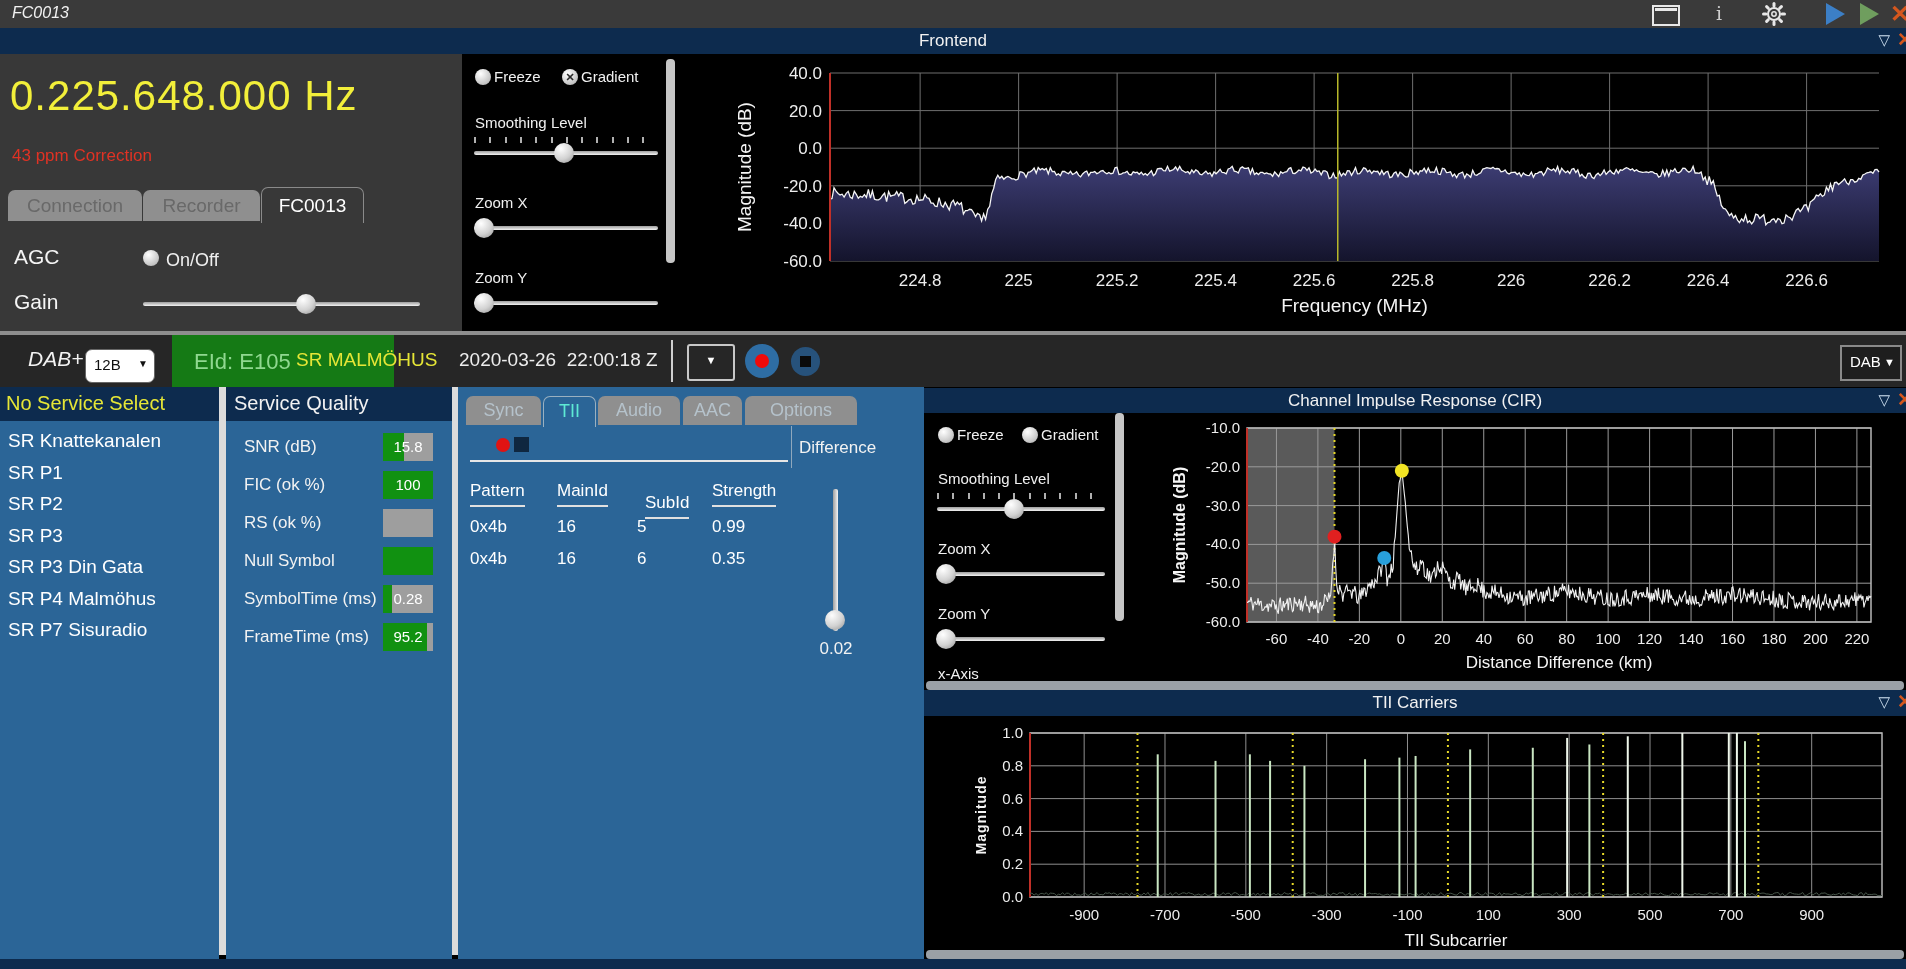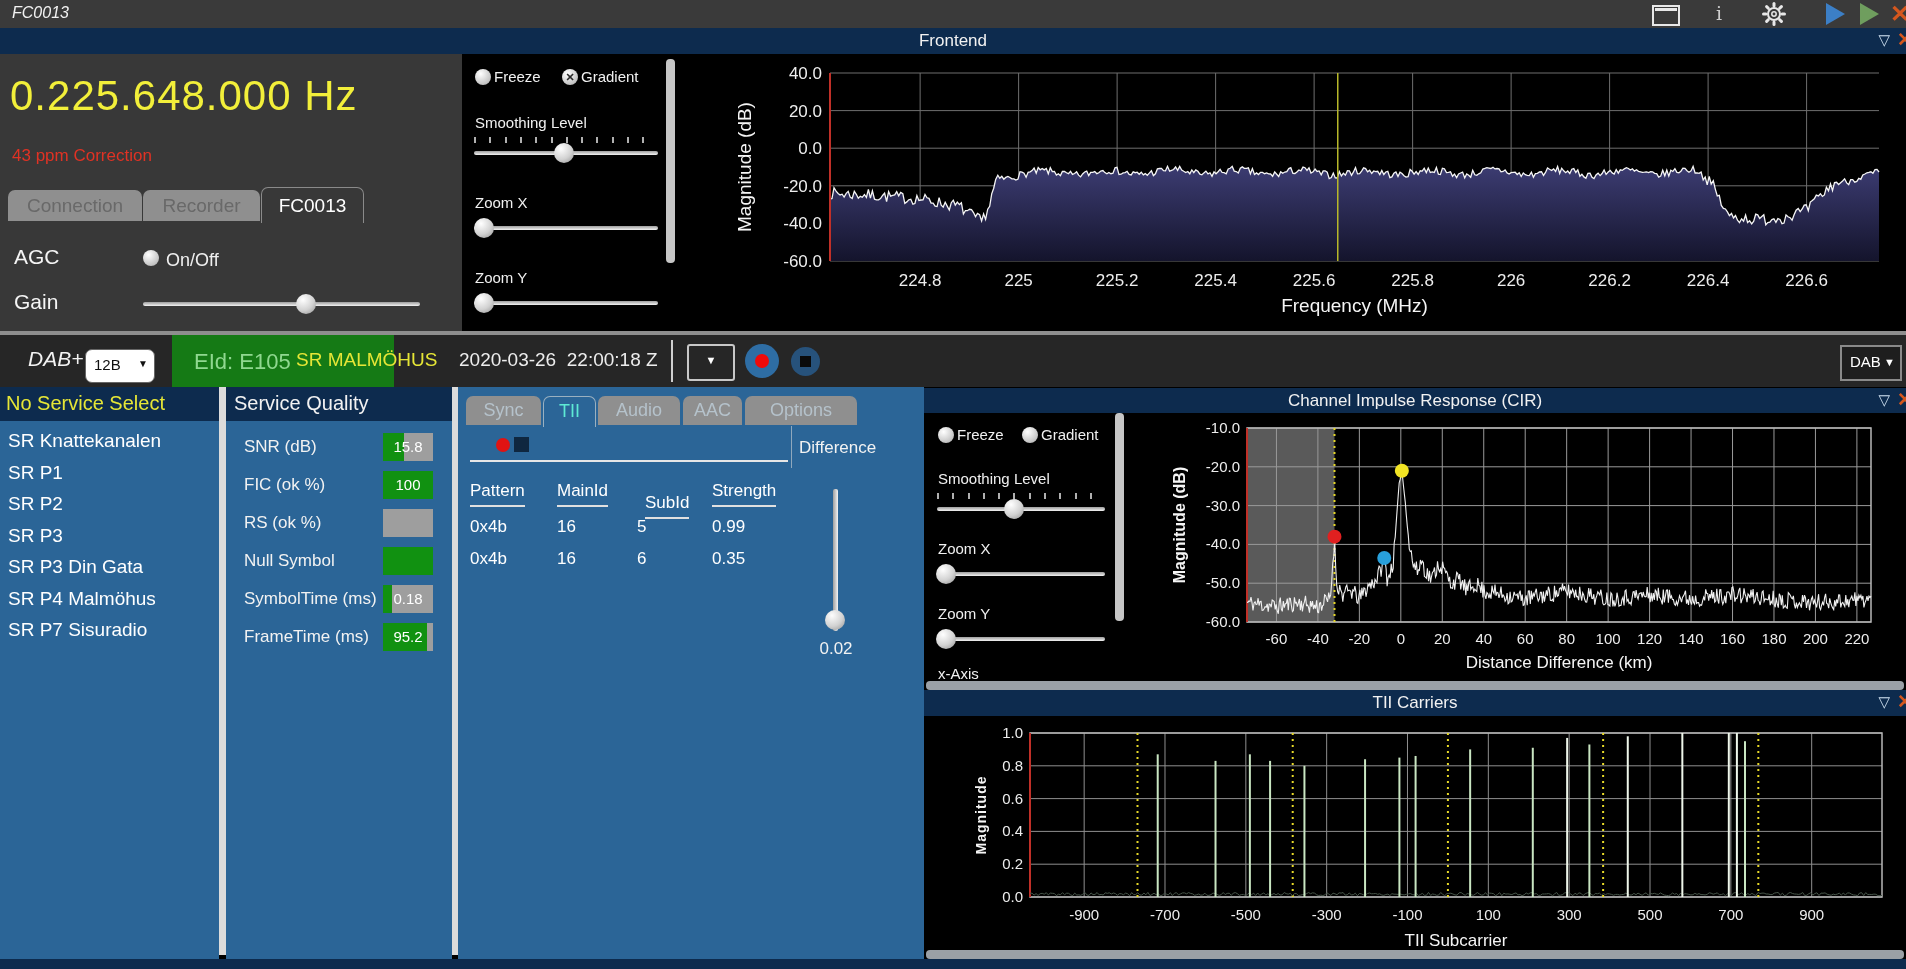--- a/index.html
+++ b/index.html
@@ -290,21 +290,21 @@
             <div class="q-val"></div>
           </div>
           <div class="q-label" style="top: 164px;">Null Symbol</div>
           <div class="q-badge" style="top: 160px;">
             <div class="q-fill" style="width: 100%;"></div>
             <div class="q-val"></div>
           </div>
           <div class="q-label" style="top: 202px;">SymbolTime (ms)</div>
           <div class="q-badge" style="top: 198px;">
             <div class="q-fill" style="width: 17%;"></div>
-            <div class="q-val">0.18</div>
+            <div class="q-val">0.28</div>
           </div>
           <div class="q-label" style="top: 240px;">FrameTime (ms)</div>
           <div class="q-badge" style="top: 236px;">
             <div class="q-fill" style="width: 88%;"></div>
             <div class="q-val">95.2</div>
           </div>
         </div>
     </div>
 
     <div class="abs vdivider" style="left:452px;width:6px;"></div>

